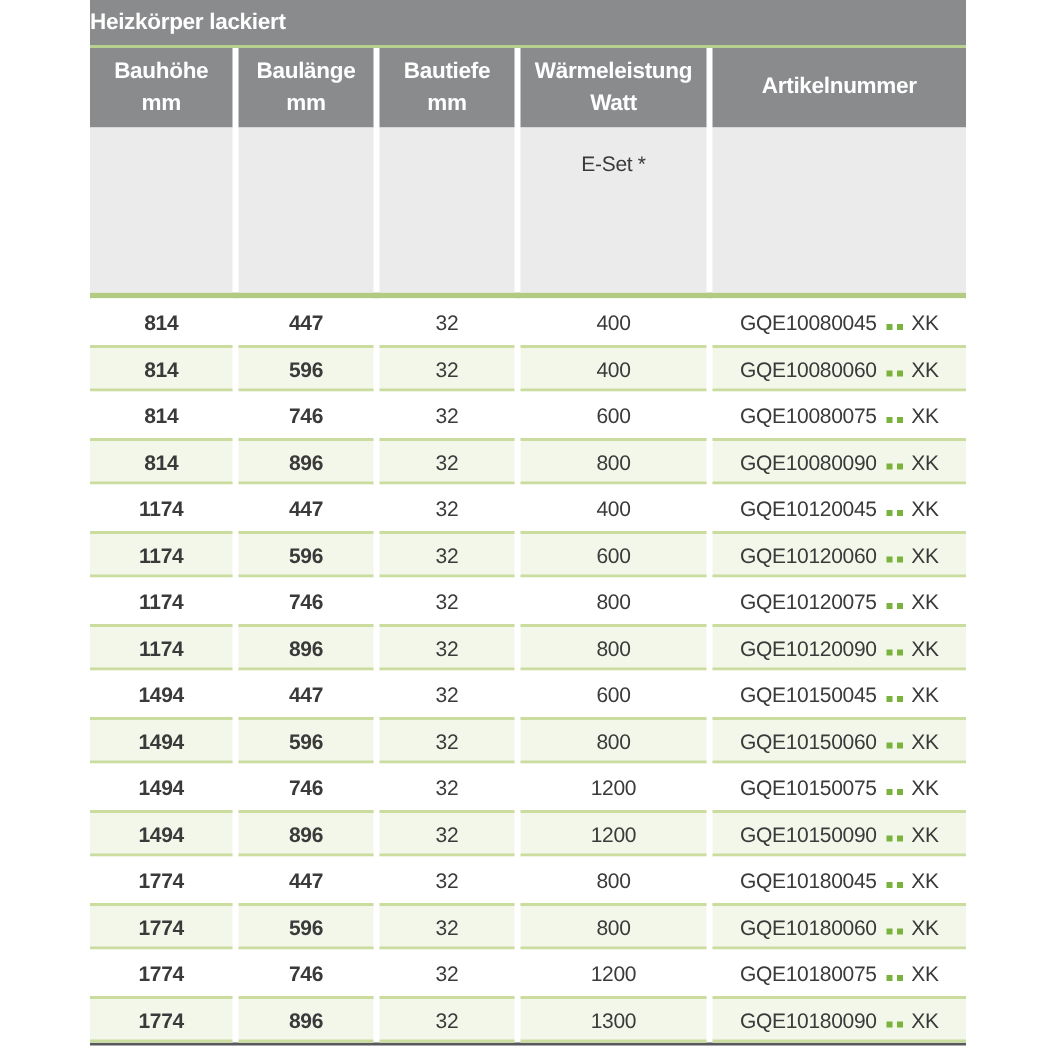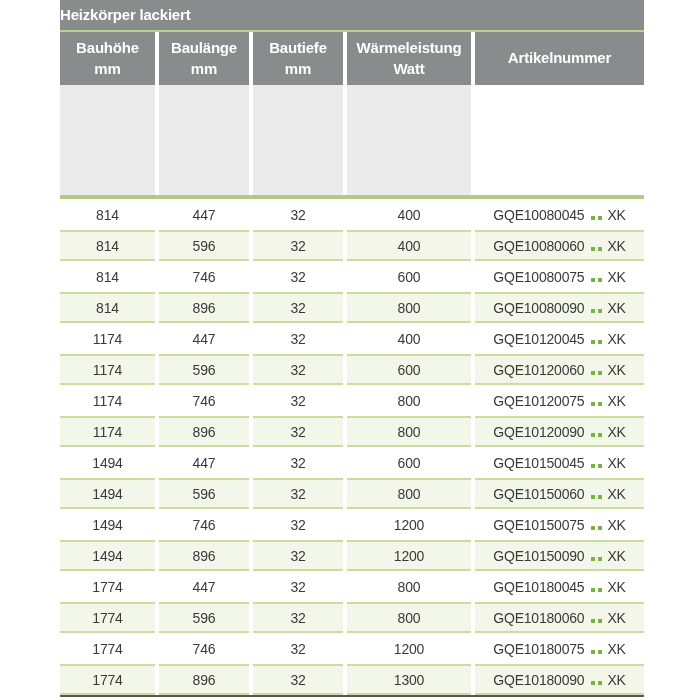--- a/index.html
+++ b/index.html
@@ -77,21 +77,21 @@
     font-size: 14px;
     color: #3a3a3a;
     background: #ffffff;
     letter-spacing: -0.2px;
   }
   .row.row-green .cell {
     background: #f3f7ea;
     border-top: 2px solid #cadd9f;
     border-bottom: 2px solid #cadd9f;
   }
-  .cell.b { font-weight: normal; }
+  .cell.b { font-weight: bold; }
   .dots {
     display: inline-flex;
     gap: 3px;
     margin: 6px 5px 0 7px;
     align-items: flex-end;
   }
   .dot {
     display: inline-block;
     width: 4px;
     height: 4px;
@@ -131,20 +131,23 @@
     <div class="cell">
       <div>Artikelnummer</div>
 
     </div>
   </div>
 
   <div class="grid subheader">
     <div class="cell"></div>
     <div class="cell"></div>
     <div class="cell"></div>
+    <div class="cell">
+      <span>E-Set *</span>
+    </div>
     <div class="cell"></div>
   </div>
 
   <div class="accent-thick"></div>
 
   <div id="table-body">
       <div class="grid row row-white">
         <div class="cell b">814</div>
         <div class="cell b">447</div>
         <div class="cell">32</div>

